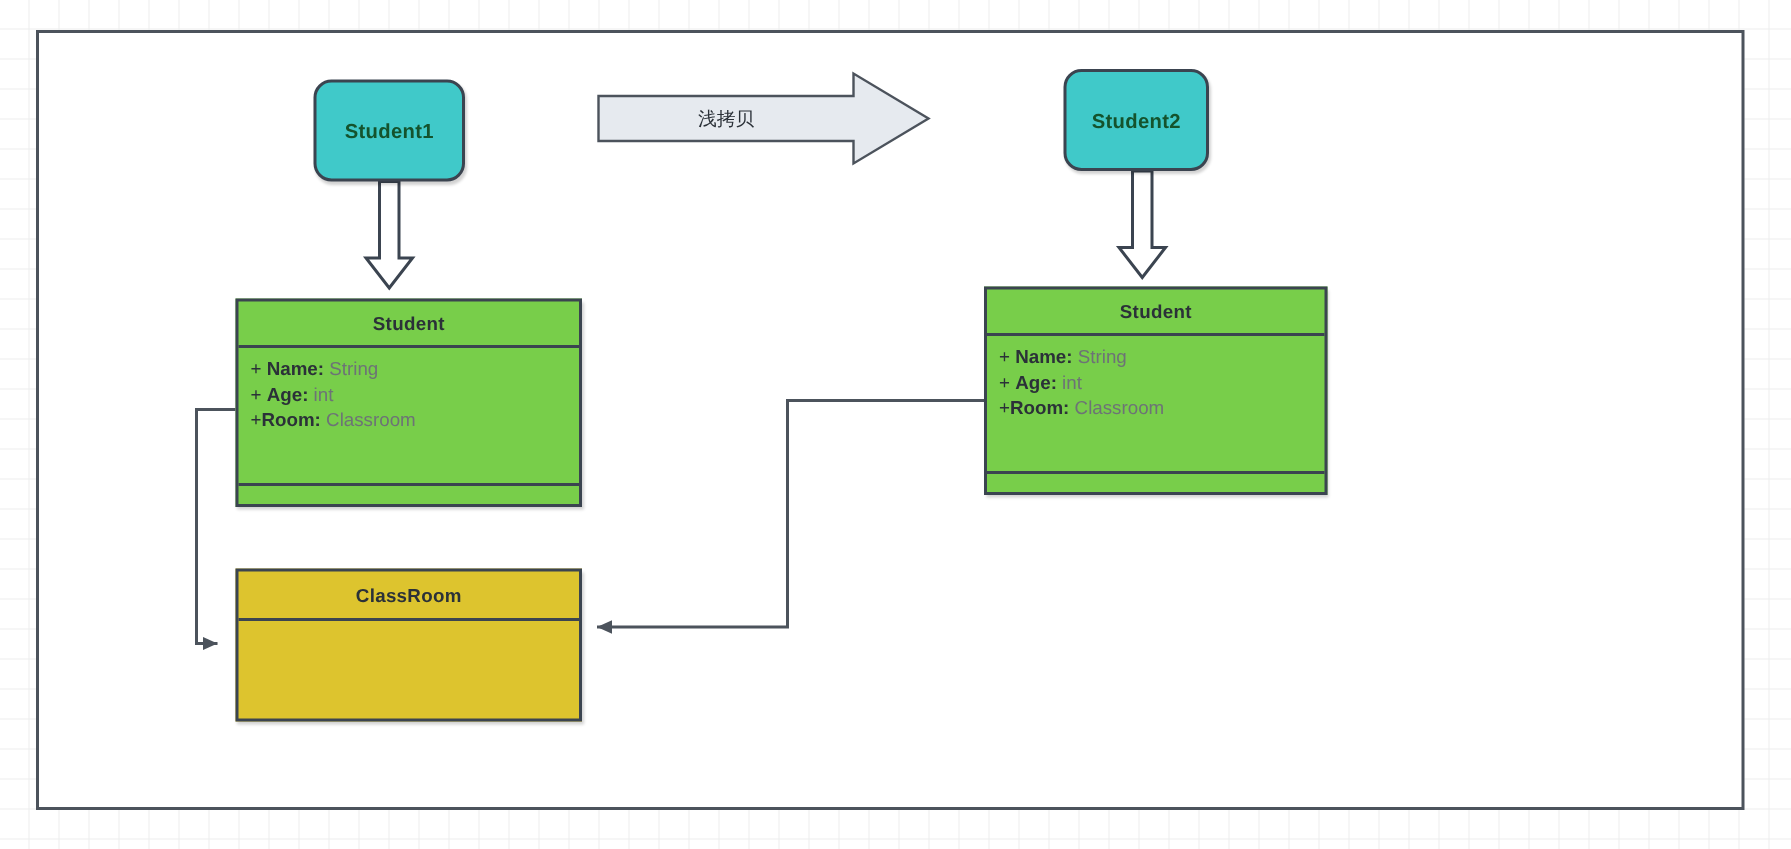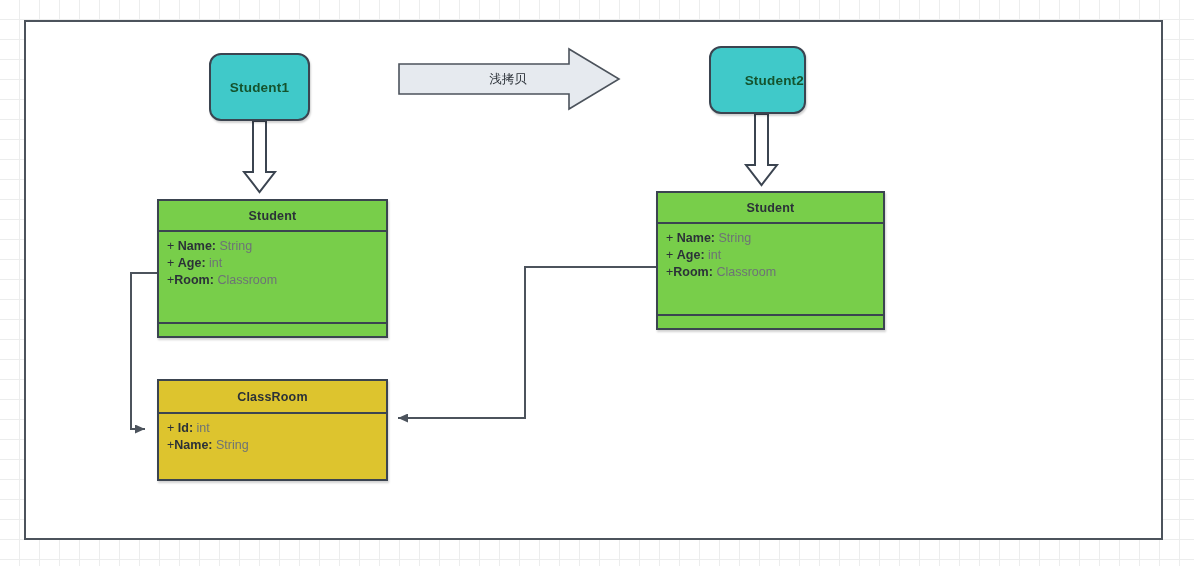--- a/index.html
+++ b/index.html
@@ -117,21 +117,20 @@
     left: 0;
     top: 0;
     width: 190px;
     height: 100%;
     display: flex;
     align-items: center;
     justify-content: center;
     font-size: 12.5px;
     color: #2b3138;
     pointer-events: none;
-    padding-left: 24px;
   }
 
   
   #connectors {
     position: absolute;
     left: 0;
     top: 0;
     width: 1194px;
     height: 566px;
     pointer-events: none;
@@ -177,21 +176,21 @@
       <path d="M399,64 L569,64 L569,49 L619,79 L569,109 L569,94 L399,94 Z" fill="#e6eaef" stroke="#4c535c" stroke-width="1.6" stroke-linejoin="miter"></path>
     </g>
   </svg>
 
   <div class="block-arrow-label" style="left:399px; top:64px; width:170px; height:30px;">浅拷贝</div>
 
   <div class="node obj-box" style="left:209px; top:53px; width:101px; height:68px;">
     <span class="obj-label">Student1</span>
   </div>
 
-  <div class="node obj-box" style="left:709px; top:46px; width:97px; height:68px;justify-content:flex-end;">
+  <div class="node obj-box" style="left:709px; top:46px; width:97px; height:68px;">
     <span class="obj-label">Student2</span>
   </div>
 
   <div class="node class-box green" style="left:157px; top:199px; width:231px; height:139px;">
     <div class="class-title" style="height:29px;">Student</div>
     <div class="class-compartment divided" style="height:79px;">
       <div class="attr-row">
         <span class="attr-vis">+</span>
         <span class="attr-name">Name</span><span class="attr-name">:</span>
         <span class="attr-type">String</span>
@@ -225,26 +224,15 @@
       <div class="attr-row">
         <span class="attr-vis">+</span><span class="attr-name">Room</span><span class="attr-name">:</span>
         <span class="attr-type">Classroom</span>
       </div>
     </div>
     <div class="class-compartment empty"></div>
   </div>
 
   <div class="node class-box yellow" style="left:157px; top:379px; width:231px; height:102px;">
     <div class="class-title" style="height:31px;">ClassRoom</div>
-    <div class="class-compartment">
-      <div class="attr-row">
-        <span class="attr-vis">+</span>
-        <span class="attr-name">Id</span><span class="attr-name">:</span>
-        <span class="attr-type">int</span>
-      </div>
-      <div class="attr-row">
-        <span class="attr-vis">+</span><span class="attr-name">Name</span><span class="attr-name">:</span>
-        <span class="attr-type">String</span>
-      </div>
-    </div>
   </div>
 
 </div>
 
 </body></html>

